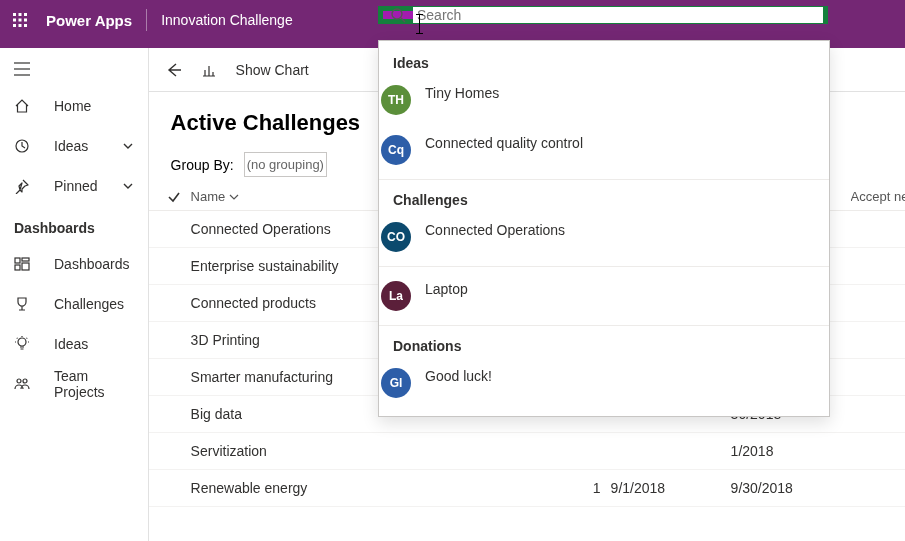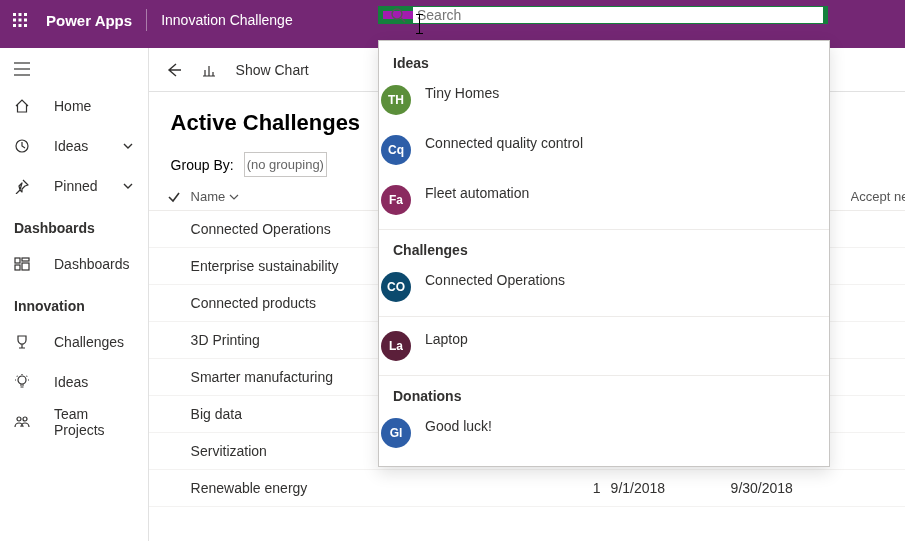--- a/index.html
+++ b/index.html
@@ -151,21 +151,20 @@
           <svg width="16" height="16" viewBox="0 0 16 16" fill="none" stroke="#323130" stroke-width="1.2">
             <rect x="1" y="2" width="5" height="5"></rect>
             <rect x="8" y="2" width="7" height="3"></rect>
             <rect x="8" y="7" width="7" height="7"></rect>
             <rect x="1" y="9" width="5" height="5"></rect>
           </svg>
         </span>
       <span>Dashboards</span>
     </div>
 
-    <div class="nav-section bold">Innovation</div>
     <div class="nav-item">
       <span>
           <svg width="16" height="16" viewBox="0 0 16 16" fill="none" stroke="#323130" stroke-width="1.2">
             <path d="M4 2 H12 V6 A4 4 0 0 1 4 6 Z M6 10 H10 M8 10 V14 M5 14 H11"></path>
           </svg>
         </span>
       <span>Challenges</span>
     </div>
     <div class="nav-item">
       <span>
@@ -305,24 +304,20 @@
   <div id="dd-body">
       <div class="dd-section">Ideas</div>
       <div class="dd-item">
         <span class="avatar" style="background:#5b8f3a">TH</span>
         <span>Tiny Homes</span>
       </div>
       <div class="dd-item">
         <span class="avatar" style="background:#2d5ea8">Cq</span>
         <span>Connected quality control</span>
       </div>
-      <div class="dd-item">
-        <span class="avatar" style="background:#8a2a5f">Fa</span>
-        <span>Fleet automation</span>
-      </div>
       <div class="dd-divider"></div>
       <div class="dd-section">Challenges</div>
       <div class="dd-item">
         <span class="avatar" style="background:#0c4a6e">CO</span>
         <span>Connected Operations</span>
       </div>
       <div class="dd-divider"></div>
       <div class="dd-item">
         <span class="avatar" style="background:#5b1f3a">La</span>
         <span>Laptop</span>

